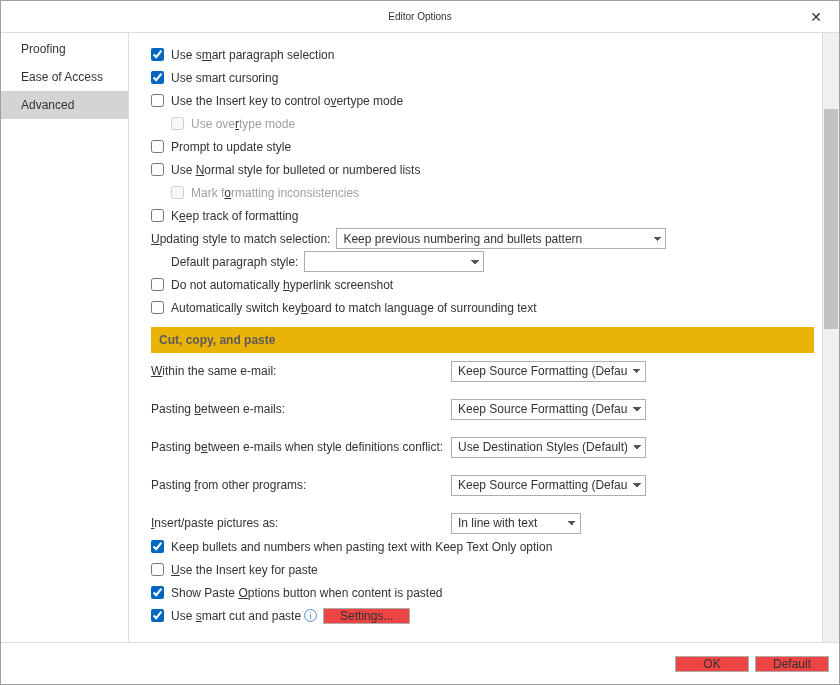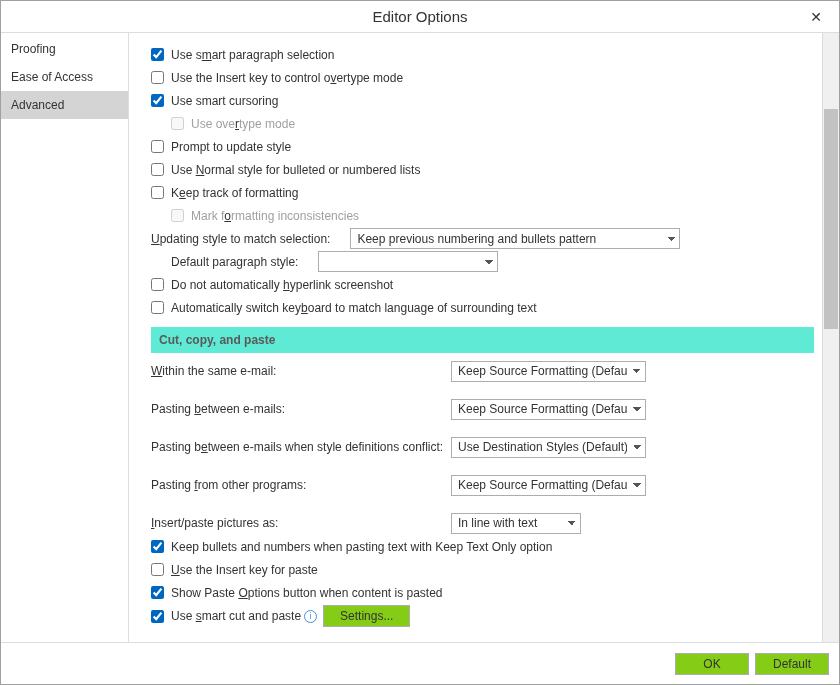--- a/index.html
+++ b/index.html
@@ -1,40 +1,40 @@
 <!DOCTYPE html>
 <html><head>
 <meta charset="utf-8">
 <style>
   *{box-sizing:border-box;margin:0;padding:0;font-family:"Segoe UI",Tahoma,sans-serif;font-size:12px;color:#333}
   body{background:#fff;width:840px;height:685px;display:flex;flex-direction:column;border:1px solid #a0a0a0;overflow:hidden}
   .titlebar{height:32px;display:flex;align-items:center;justify-content:center;position:relative;border-bottom:1px solid #ddd}
-  .titlebar .title{font-size:15px}
+  .titlebar .title{font-size:10px}
   .titlebar .close{position:absolute;right:0;top:0;width:46px;height:32px;display:flex;align-items:center;justify-content:center;font-size:14px;color:#333;cursor:default}
   .main{flex:1;display:flex;min-height:0}
   .nav{width:128px;border-right:1px solid #ddd;padding-top:2px}
-  .nav-item{padding:7px 10px;cursor:default}
+  .nav-item{padding:7px 20px;cursor:default}
   .nav-item.selected{background:#d4d4d4}
   .content-wrap{flex:1;display:flex;min-height:0}
   .content{flex:1;overflow:hidden;padding:10px 0 0 22px}
   .scrollbar{width:17px;background:#f0f0f0;position:relative;border-left:1px solid #ddd}
   .scrollbar .thumb{position:absolute;left:1px;right:1px;background:#c2c2c2}
   .row{display:flex;align-items:center;min-height:23px;padding:1px 0}
   .indent0{padding-left:0}
   .indent1{padding-left:20px}
   input[type=checkbox]{width:13px;height:13px;margin-right:7px;accent-color:#0067c0;cursor:default}
   input[type=checkbox]:disabled + span{color:#a0a0a0}
   label{display:flex;align-items:center;cursor:default}
   .u{text-decoration:underline}
-  .lbl{margin-right:20px}
+  .lbl{margin-right:6px}
   select{height:21px;border:1px solid #adadad;background:#fff;padding:0 18px 0 6px;appearance:none;-webkit-appearance:none;background-image:linear-gradient(45deg,transparent 50%,#555 50%),linear-gradient(-45deg,transparent 50%,#555 50%);background-position:right 8px center,right 4px center;background-size:4px 4px,4px 4px;background-repeat:no-repeat}
-  .section-head{background:#5eead4;font-weight:bold;color:#5a5a5a;padding:6px 8px;margin:8px 8px 6px 0}
+  .section-head{background:#eab308;font-weight:bold;color:#5a5a5a;padding:6px 8px;margin:8px 8px 6px 0}
   .paste-grid{display:grid;grid-template-columns:300px auto;row-gap:14px;align-items:center}
   .paste-grid .row{min-height:24px}
-  button{height:22px;padding:0 16px;background:#84cc16;border:1px solid #adadad;cursor:default}
+  button{height:16px;padding:0 16px;background:#ef4444;border:1px solid #adadad;cursor:default}
   .info-icn{display:inline-flex;width:13px;height:13px;border:1px solid #4a90d9;border-radius:50%;color:#4a90d9;align-items:center;justify-content:center;font-size:9px;margin-left:3px;margin-right:6px}
   .footer{height:42px;border-top:1px solid #ddd;display:flex;align-items:center;justify-content:flex-end;padding:16px 10px;gap:6px}
   .footer button{width:74px}
 </style>
 </head>
 <body>
 
 <div class="titlebar">
   <span class="title">Editor Options</span>
   <div class="close">✕</div>
@@ -51,58 +51,58 @@
     <div class="content">
 
       <div class="row indent0">
           <label>
             <input type="checkbox" checked="" style="">
             <span>Use s<span class="u">m</span>art paragraph selection</span>
           </label>
         </div>
       <div class="row indent0">
           <label>
+            <input type="checkbox" checked="" style="">
+            <span>Use smart cursoring</span>
+          </label>
+        </div>
+      <div class="row indent0">
+          <label>
             <input type="checkbox" style="">
             <span>Use the Insert key to control o<span class="u">v</span>ertype mode</span>
-          </label>
-        </div>
-      <div class="row indent0">
-          <label>
-            <input type="checkbox" checked="" style="">
-            <span>Use smart cursoring</span>
           </label>
         </div>
       <div class="row indent1">
           <label>
             <input type="checkbox" disabled="" style="">
             <span>Use ove<span class="u">r</span>type mode</span>
           </label>
         </div>
       <div class="row indent0">
           <label>
             <input type="checkbox" style="">
             <span>Prompt to update style</span>
           </label>
         </div>
       <div class="row indent0">
           <label>
             <input type="checkbox" style="">
             <span>Use <span class="u">N</span>ormal style for bulleted or numbered lists</span>
           </label>
         </div>
-      <div class="row indent0">
-          <label>
-            <input type="checkbox" style="">
-            <span>K<span class="u">e</span>ep track of formatting</span>
-          </label>
-        </div>
       <div class="row indent1">
           <label>
             <input type="checkbox" disabled="" style="">
             <span>Mark f<span class="u">o</span>rmatting inconsistencies</span>
+          </label>
+        </div>
+      <div class="row indent0">
+          <label>
+            <input type="checkbox" style="">
+            <span>K<span class="u">e</span>ep track of formatting</span>
           </label>
         </div>
       <div class="row indent0">
         <span class="lbl"><span class="u">U</span>pdating style to match selection:</span>
         <select style="width:330px"><option>Keep previous numbering and bullets pattern</option></select>
       </div>
       <div class="row indent1">
         <span class="lbl">Default paragraph style:</span>
         <select style="width:180px"><option></option></select>
       </div>

